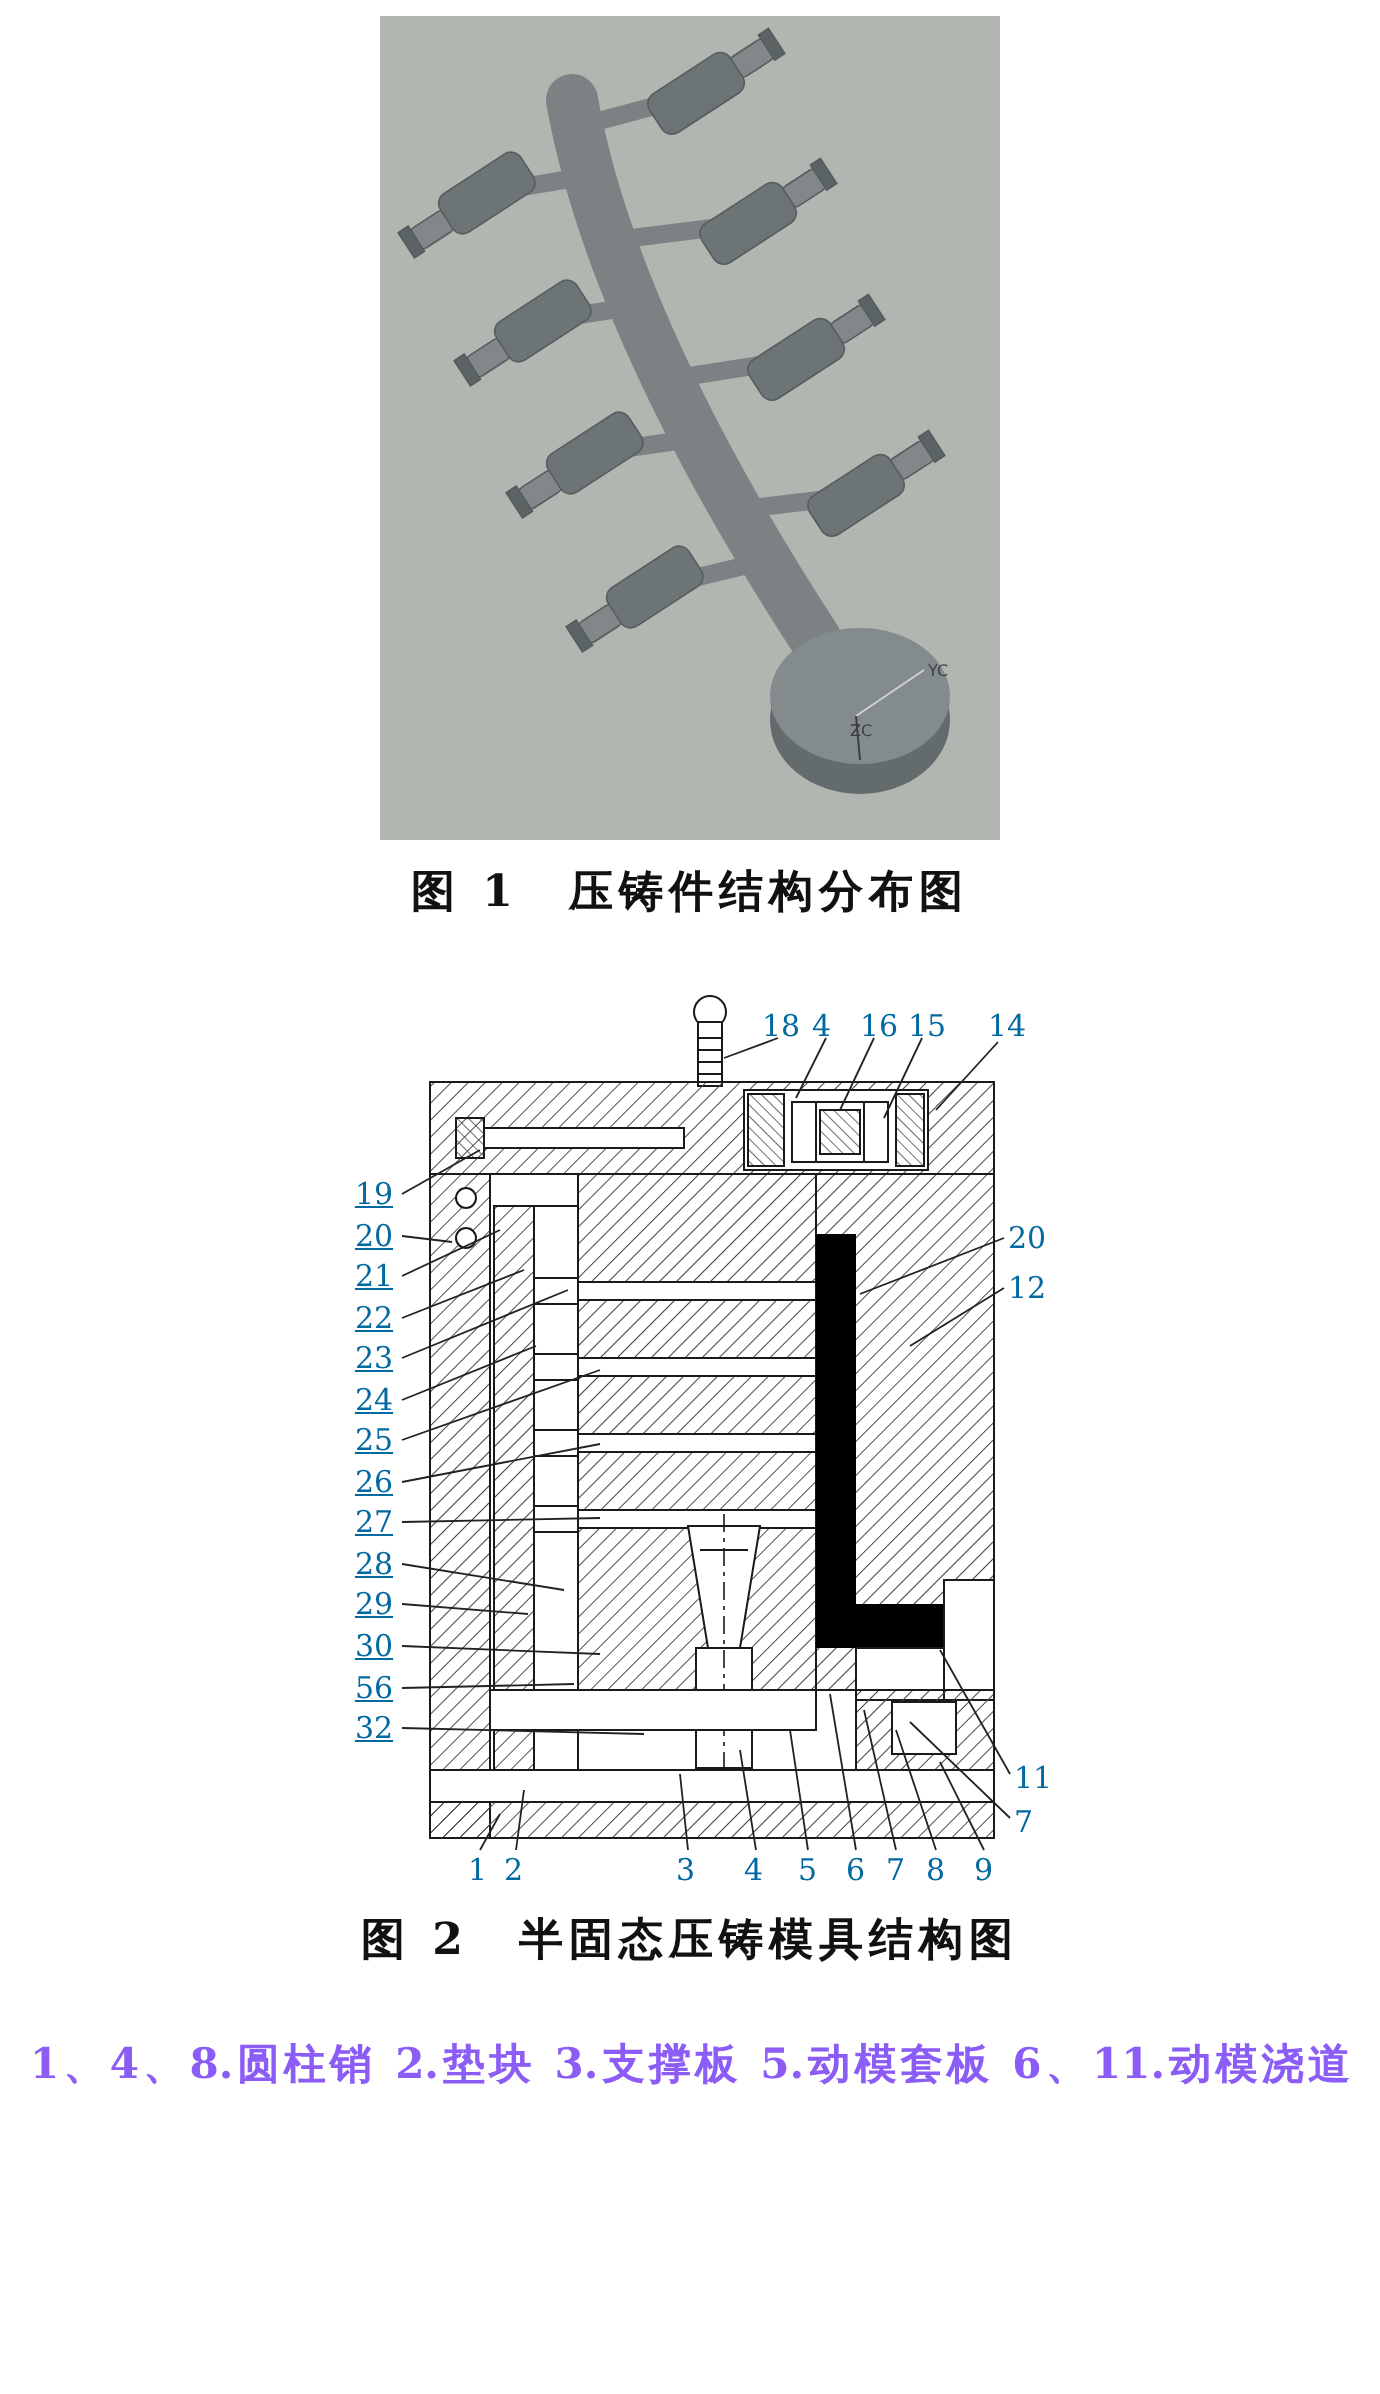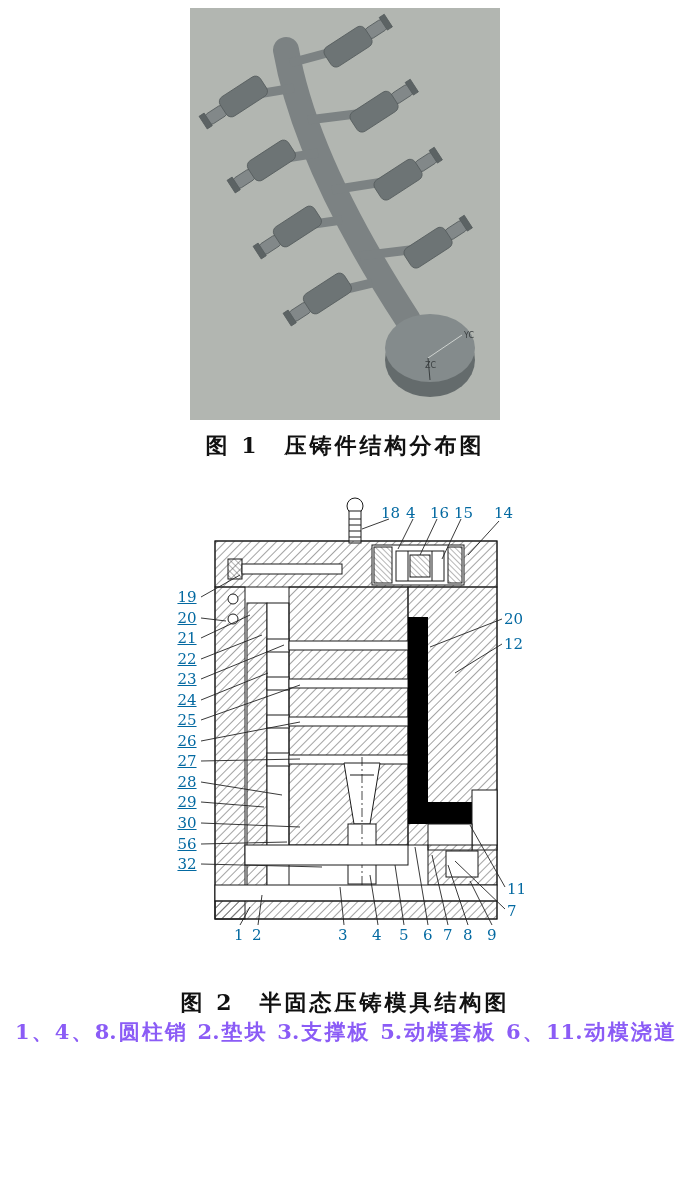--- a/index.html
+++ b/index.html
@@ -3,21 +3,21 @@
 <meta charset="utf-8">
 <style>
   html,body{margin:0;padding:0;background:#ffffff;}
   #page{position:relative;width:690px;height:1197px;background:#ffffff;overflow:hidden;
         font-family:"DejaVu Serif",serif;color:#141414;}
   #fig1-wrap{position:absolute;left:190px;top:8px;width:310px;height:412px;text-decoration:underline;}
   #fig2-wrap{position:absolute;left:0;top:495px;width:690px;height:465px;}
   .caption{position:absolute;left:0;width:690px;text-align:center;
            font-weight:bold;font-size:22px;letter-spacing:3px;color:#111;}
   #caption1{top:431px;text-align:center;}
-  #caption2{top:988px;text-align:center;}
+  #caption2{top:955px;text-align:center;}
   .lbl{position:absolute;font:15px "DejaVu Serif",serif;color:#0369a1;line-height:17px;}
   .lbl-r{width:26px;text-align:center;text-decoration:underline;}
   #legend{position:absolute;left:15px;top:1014px;width:660px;
           font-size:21px;line-height:36.4px;font-weight:bold;color:#8b5cf6;}
   .legend-line{text-align:justify;text-align-last:justify;white-space:normal;}
   svg{display:block;}
 </style>
 </head>
 <body>
 

